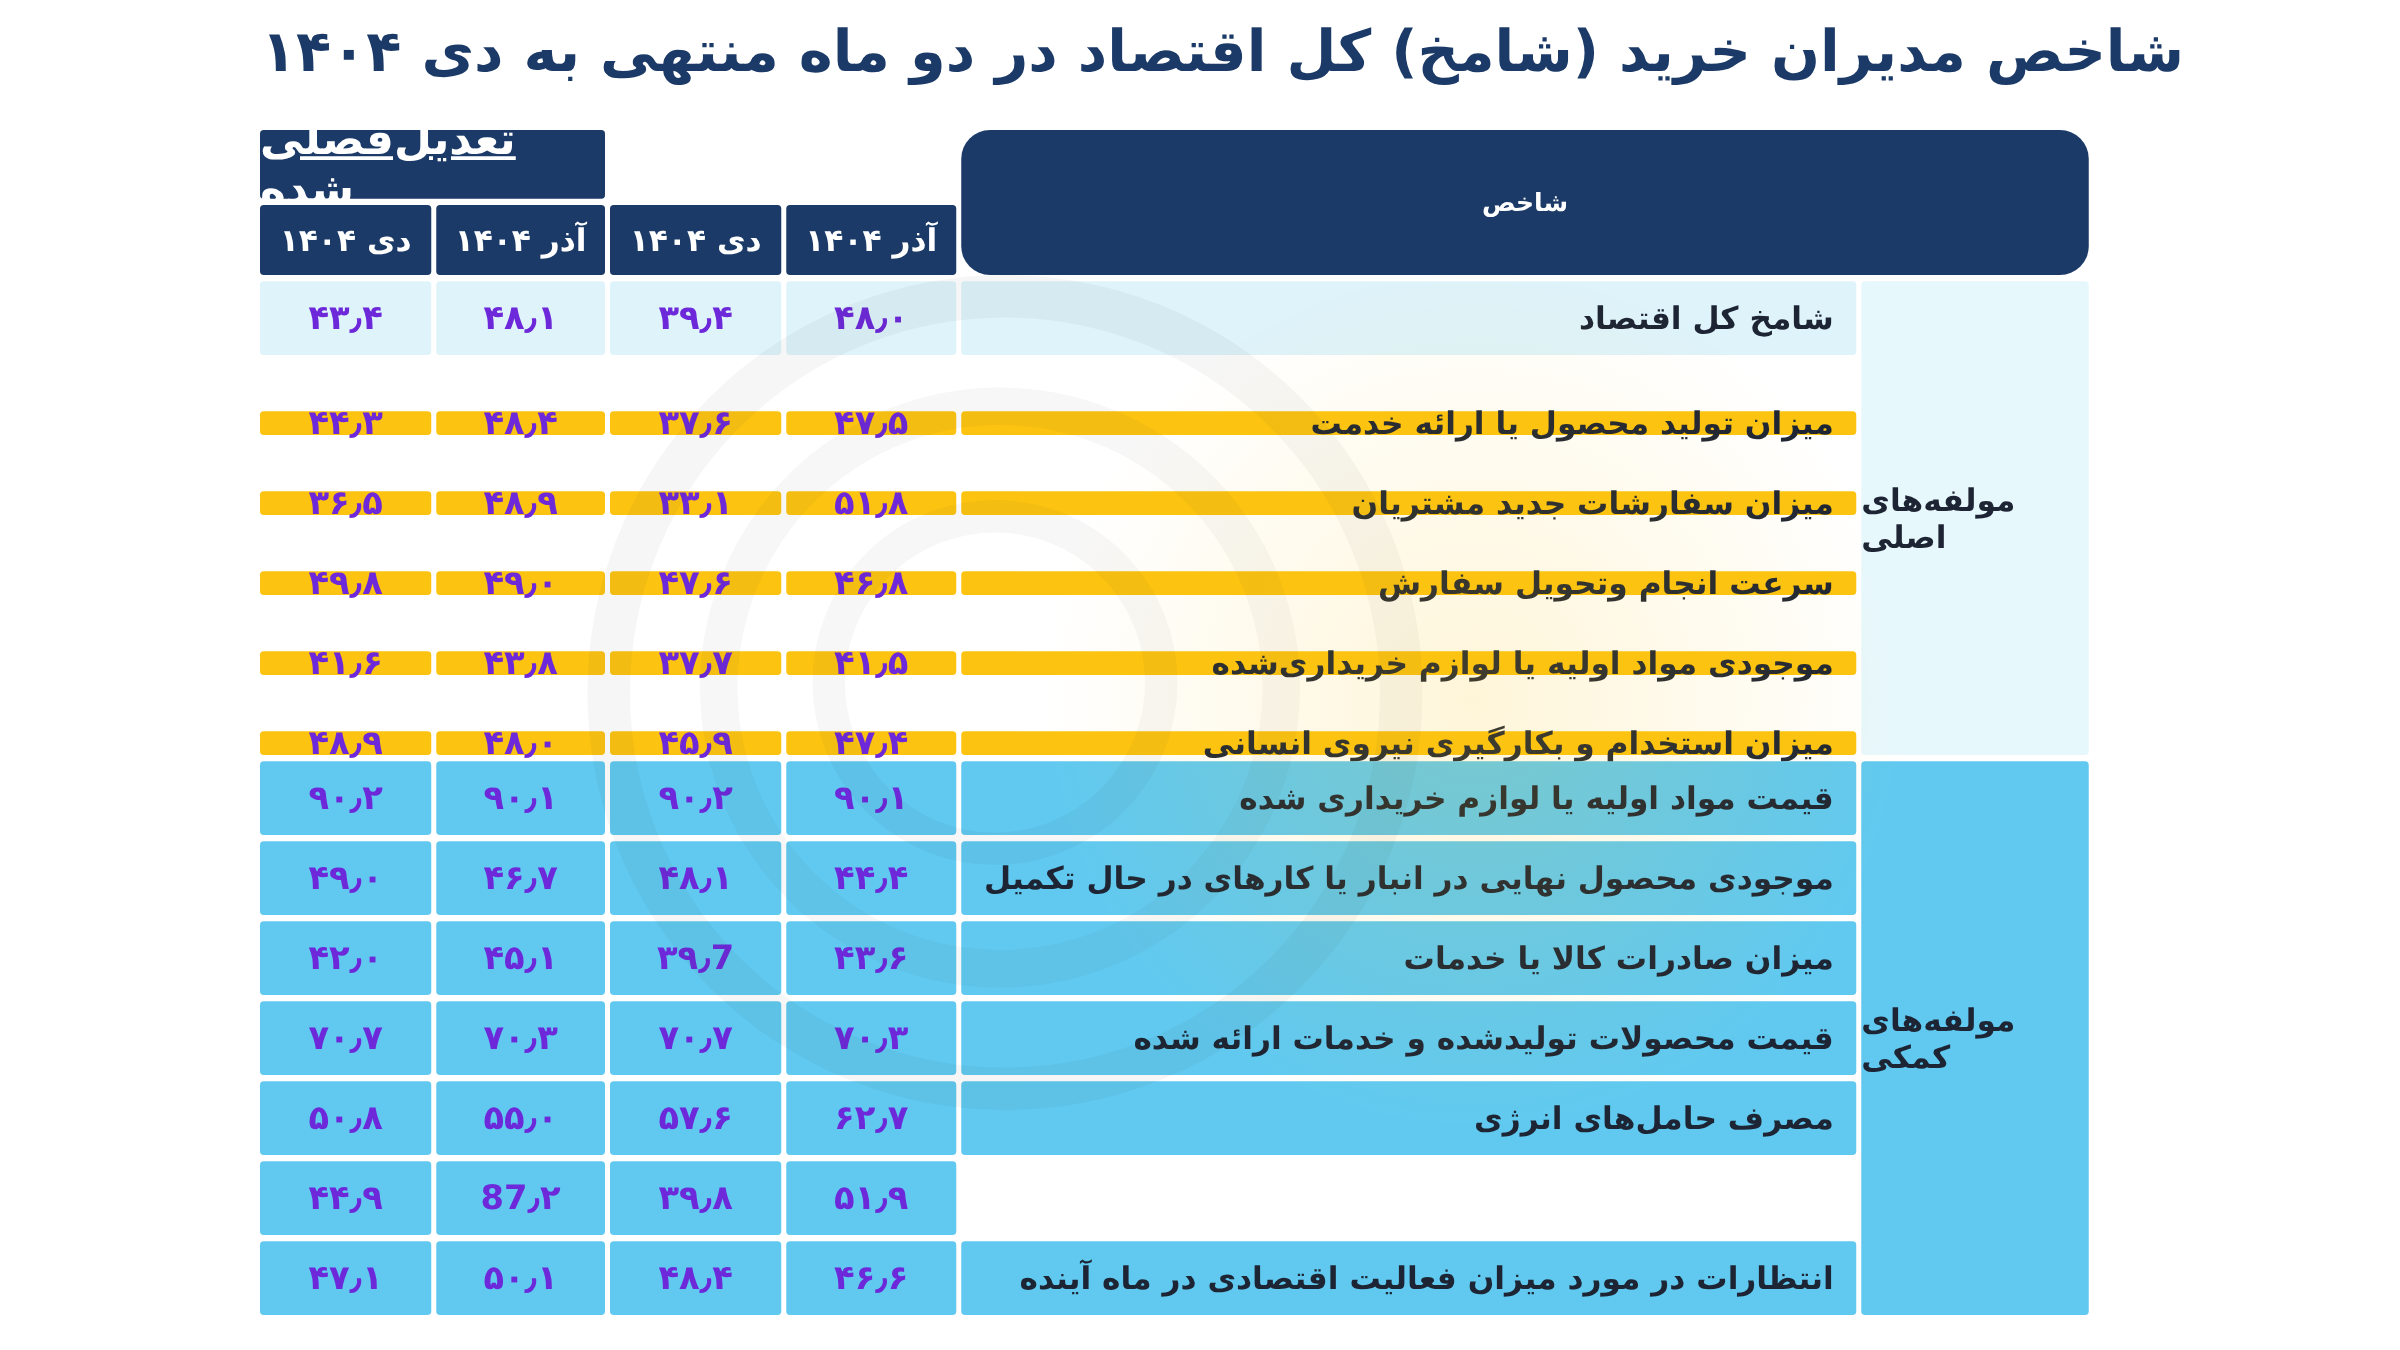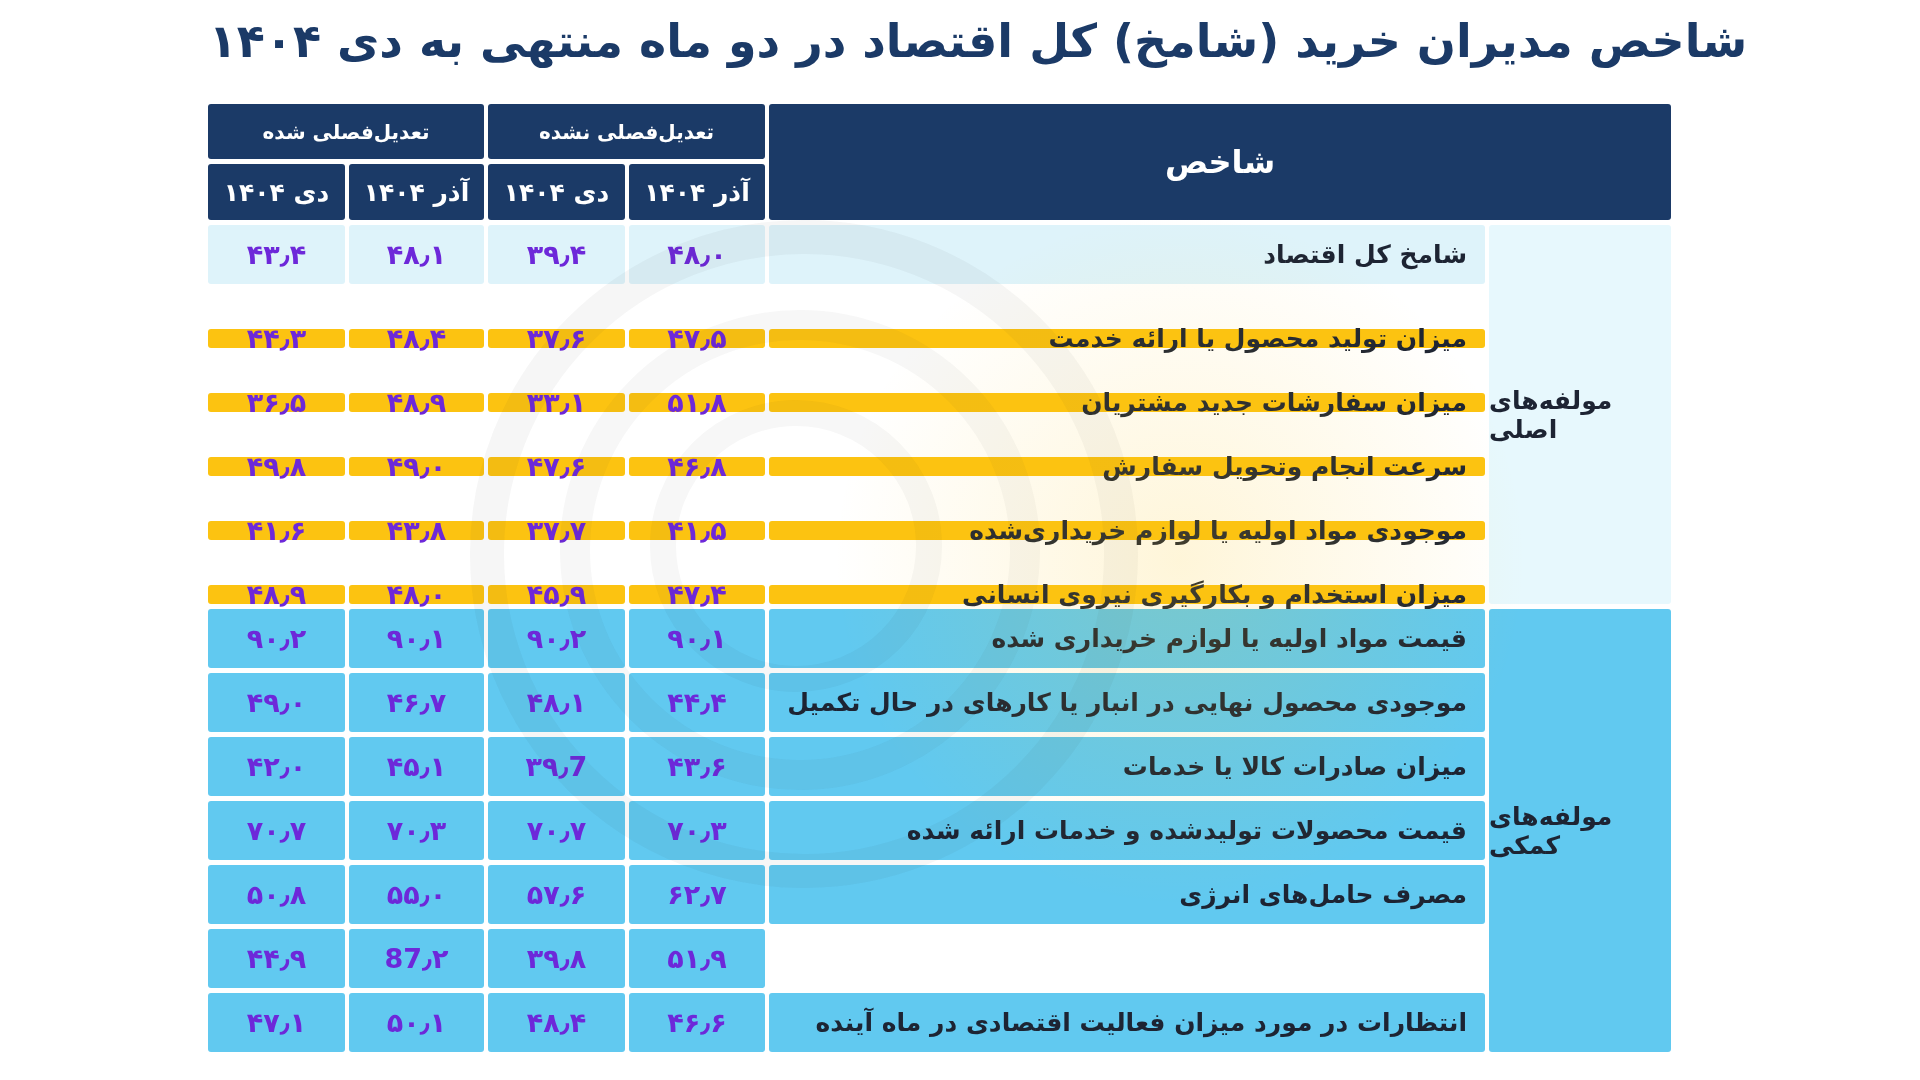--- a/index.html
+++ b/index.html
@@ -13,23 +13,23 @@
   }
   .pmi-table{
     position:absolute;top:104px;left:208px;direction:ltr;
     display:grid;
     grid-template-columns:137px 135px 137px 136px 716px 182px;
     grid-template-rows:55px 56px repeat(13,59px);
     gap:5px 4px;
   }
   .cell{display:flex;align-items:center;justify-content:center;border-radius:3px;}
   .hdr{background:#1b3a67;color:#ffffff;font-weight:bold;}
-  .hdr-group{font-size:20px;}
+  .hdr-group{font-size:35px;text-decoration:underline;}
   .hdr-month{font-size:25px;}
-  .hdr-index{font-size:32px;}
+  .hdr-index{font-size:20px;border-radius:23px;}
   .num{font-size:27px;font-weight:700;color:#6d28d9;}
   .lbl{
     justify-content:flex-start;direction:rtl;text-align:right;
     padding-right:18px;box-sizing:border-box;
     font-size:25px;font-weight:bold;color:#1d2433;
   }
   .band{font-size:25px;font-weight:bold;color:#1d2433;}
   .bg-cyan{background:#def3fa;}
   .bg-yellow{background:#fcc311;margin-top:40px;}
   .bg-blue{background:#61c9f0;}
@@ -53,21 +53,20 @@
 </head>
 <body>
 
 <div class="canvas">
 
   <div class="page-title">شاخص مدیران خرید (شامخ) کل اقتصاد در دو ماه منتهی به دی ۱۴۰۴</div>
 
   <div class="pmi-table">
 
     <div class="cell hdr hdr-group" style="grid-area:1/1/2/3">تعدیل‌فصلی شده</div>
-    <div class="cell hdr hdr-group" style="grid-area:1/3/2/5">تعدیل‌فصلی نشده</div>
     <div class="cell hdr hdr-index" style="grid-area:1/5/3/7">شاخص</div>
 
     <div class="cell hdr hdr-month" style="grid-area:2/1">دی ۱۴۰۴</div>
     <div class="cell hdr hdr-month" style="grid-area:2/2">آذر ۱۴۰۴</div>
     <div class="cell hdr hdr-month" style="grid-area:2/3">دی ۱۴۰۴</div>
     <div class="cell hdr hdr-month" style="grid-area:2/4">آذر ۱۴۰۴</div>
 
     <div class="cell band bg-band-main" style="grid-area:3/6/9/7">مولفه‌های اصلی</div>
     <div class="cell band bg-band-aux" style="grid-area:9/6/16/7">مولفه‌های کمکی</div>
 

